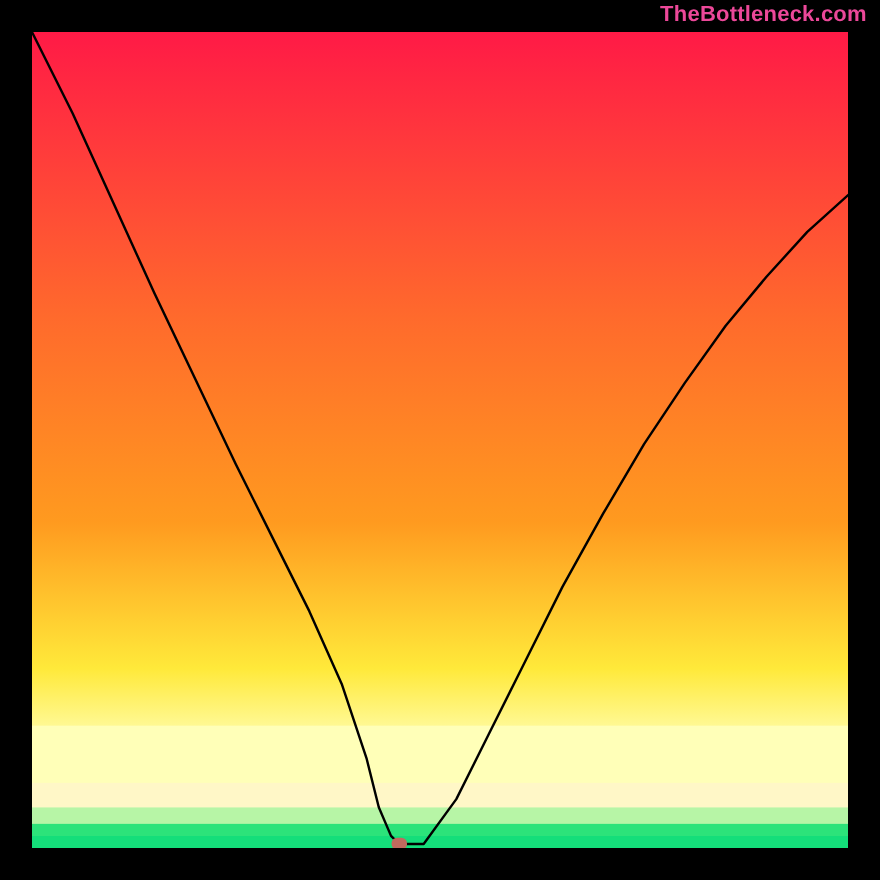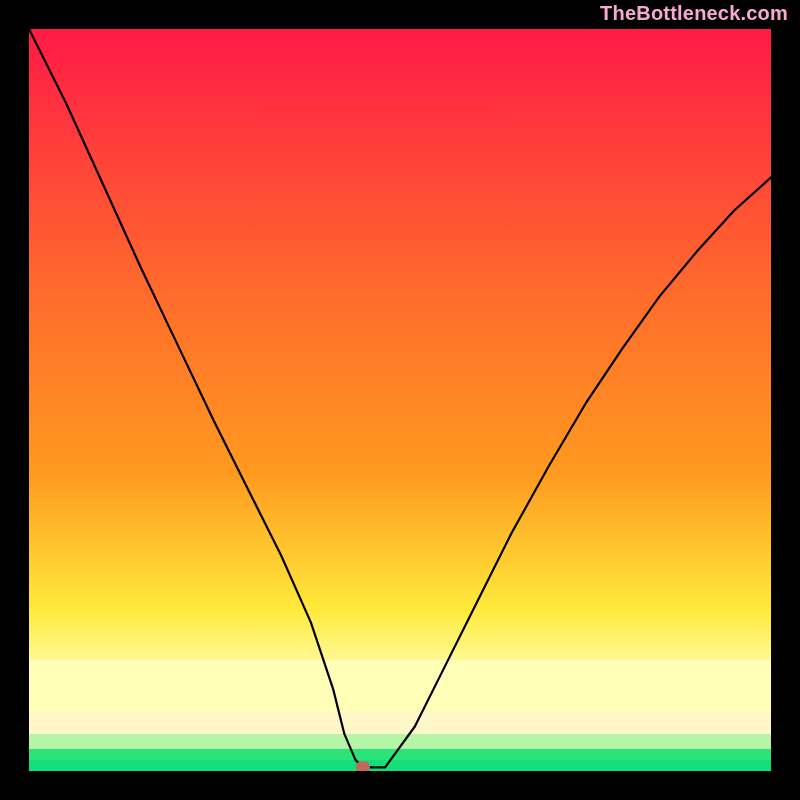--- a/index.html
+++ b/index.html
@@ -13,21 +13,21 @@
   .frame {
     position: relative;
     width: 800px;
     height: 800px;
     background: #000;
   }
   .watermark {
     position: absolute;
     top: 2px;
     right: 12px;
-    color: #f9a8d4;
+    color: #ec4899;
     font-size: 20px;
     font-weight: 600;
     letter-spacing: 0.2px;
     z-index: 10;
   }
   .plot-area {
     position: absolute;
     left: 29px;
     top: 29px;
     width: 742px;

